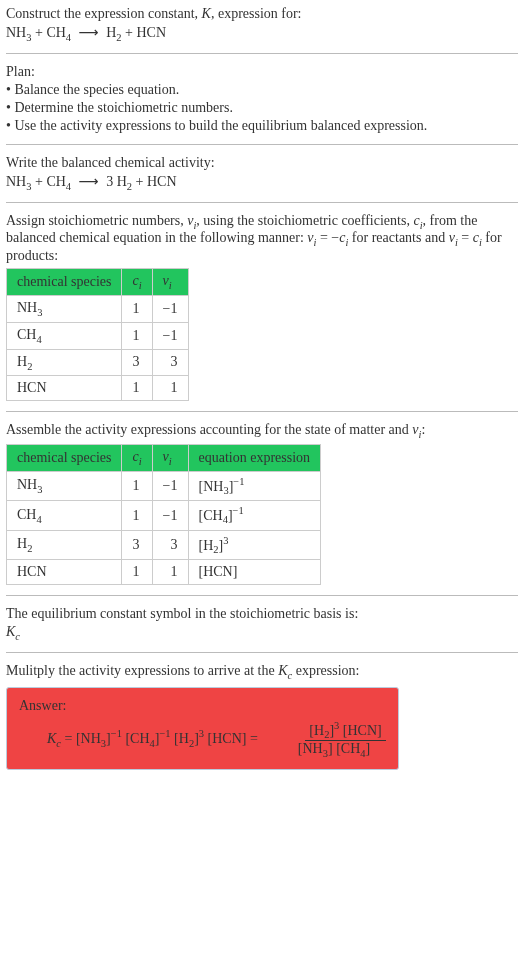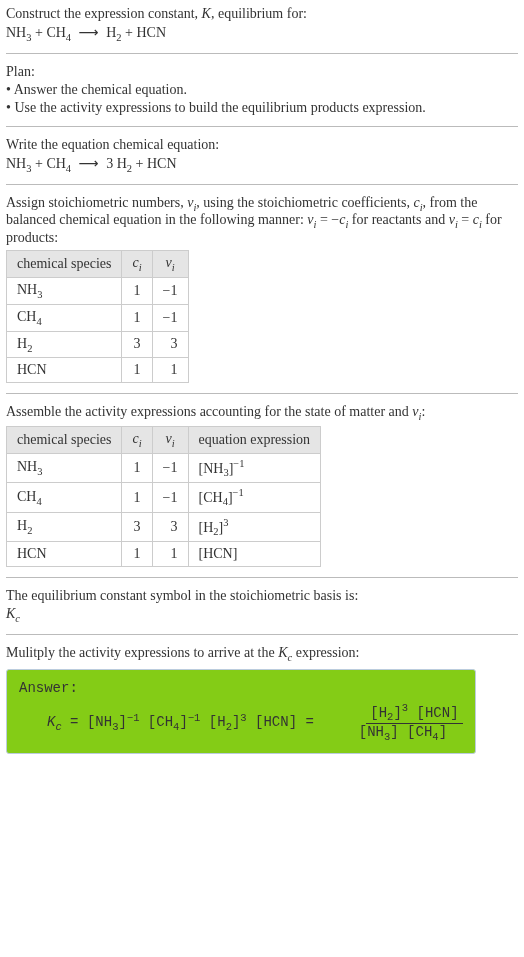--- a/index.html
+++ b/index.html
@@ -24,65 +24,65 @@
   table {
     border-collapse: collapse;
     margin-top: 4px;
   }
   td, th {
     border: 1px solid #ccc;
     padding: 4px 10px;
     font-weight: normal;
     text-align: left;
   }
-  th { background: #e5e5e5; }
-  td.center, th.center { text-align: center; }
+  th { background: #22c55e; }
+  td.center, th.center { text-align: left; }
   td.right, th.right { text-align: right; }
   .answer-box {
-    background: #84cc16;
+    background: #ef4444;
     border: 1px solid #bcd;
     border-radius: 3px;
     padding: 8px 12px;
     display: inline-block;
     margin-top: 4px;
-    font-family: Liberation Mono, monospace;
   }
   .frac {
     display: inline-block;
     vertical-align: middle;
     text-align: center;
   }
   .frac .num { display: block; border-bottom: 1px solid #333; padding: 0 4px; margin-left: 44px; }
   .frac .den { display: block; padding: 0 4px; margin-left: 21px; }
   .italic { font-style: italic; }
 </style>
 </head>
 <body>
 
 
 
 
 <div class="line">
-  <span>Construct the expression constant, </span><span class="italic">K</span><span>, equilibrium for:</span>
+  <span>Construct the expression constant, </span><span class="italic">K</span><span>, expression for:</span>
 </div>
 <div class="line" id="eq-unbalanced"><span>NH<span class="sub">3</span></span> + <span>CH<span class="sub">4</span></span> <span class="arrow">⟶</span> <span>H<span class="sub">2</span></span> + <span>HCN</span></div>
 
 <hr>
 
 
 <div class="line">Plan:</div>
 <div id="plan-items">
-    <div class="line">• Answer the chemical equation.</div>
-    <div class="line">• Use the activity expressions to build the equilibrium products expression.</div>
+    <div class="line">• Balance the species equation.</div>
+    <div class="line">• Determine the stoichiometric numbers.</div>
+    <div class="line">• Use the activity expressions to build the equilibrium balanced expression.</div>
   </div>
 
 <hr>
 
 
-<div class="line">Write the equation chemical equation:</div>
+<div class="line">Write the balanced chemical activity:</div>
 <div class="line" id="eq-balanced"><span>NH<span class="sub">3</span></span> + <span>CH<span class="sub">4</span></span> <span class="arrow">⟶</span> <span>3 H<span class="sub">2</span></span> + <span>HCN</span></div>
 
 <hr>
 
 
 <div class="line" id="stoich-text">Assign stoichiometric numbers, <span class="italic">ν<span class="sub">i</span></span>, using the stoichiometric coefficients, <span class="italic">c<span class="sub">i</span></span>, from the balanced chemical equation in the following manner: <span class="italic">ν<span class="sub">i</span></span> = −<span class="italic">c<span class="sub">i</span></span> for reactants and <span class="italic">ν<span class="sub">i</span></span> = <span class="italic">c<span class="sub">i</span></span> for products:</div>
 
 
 <table id="table1">
     <tbody>

